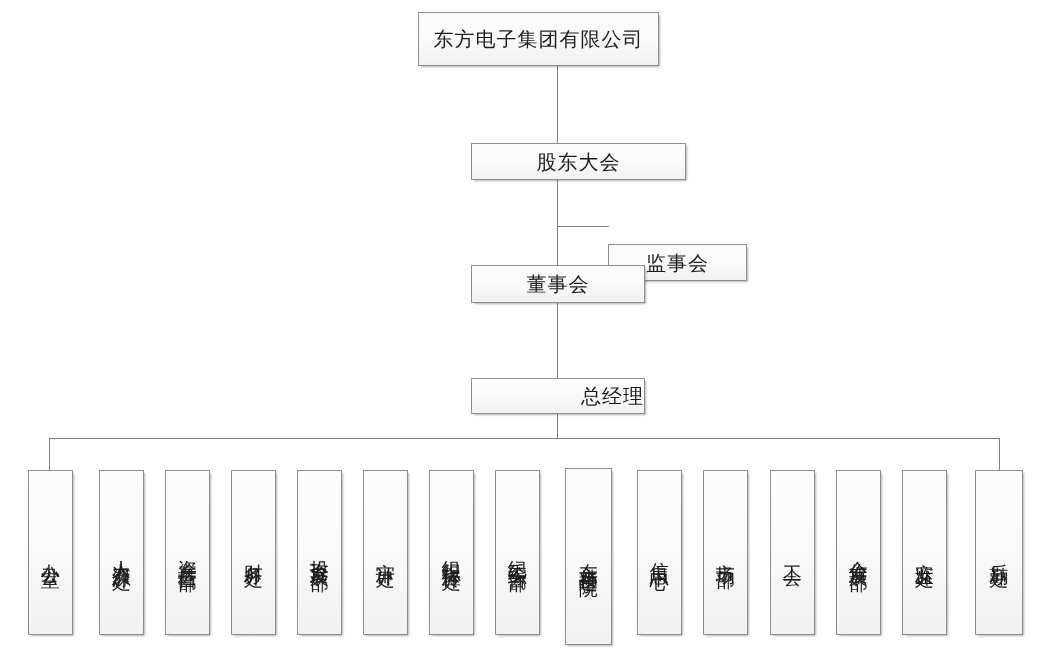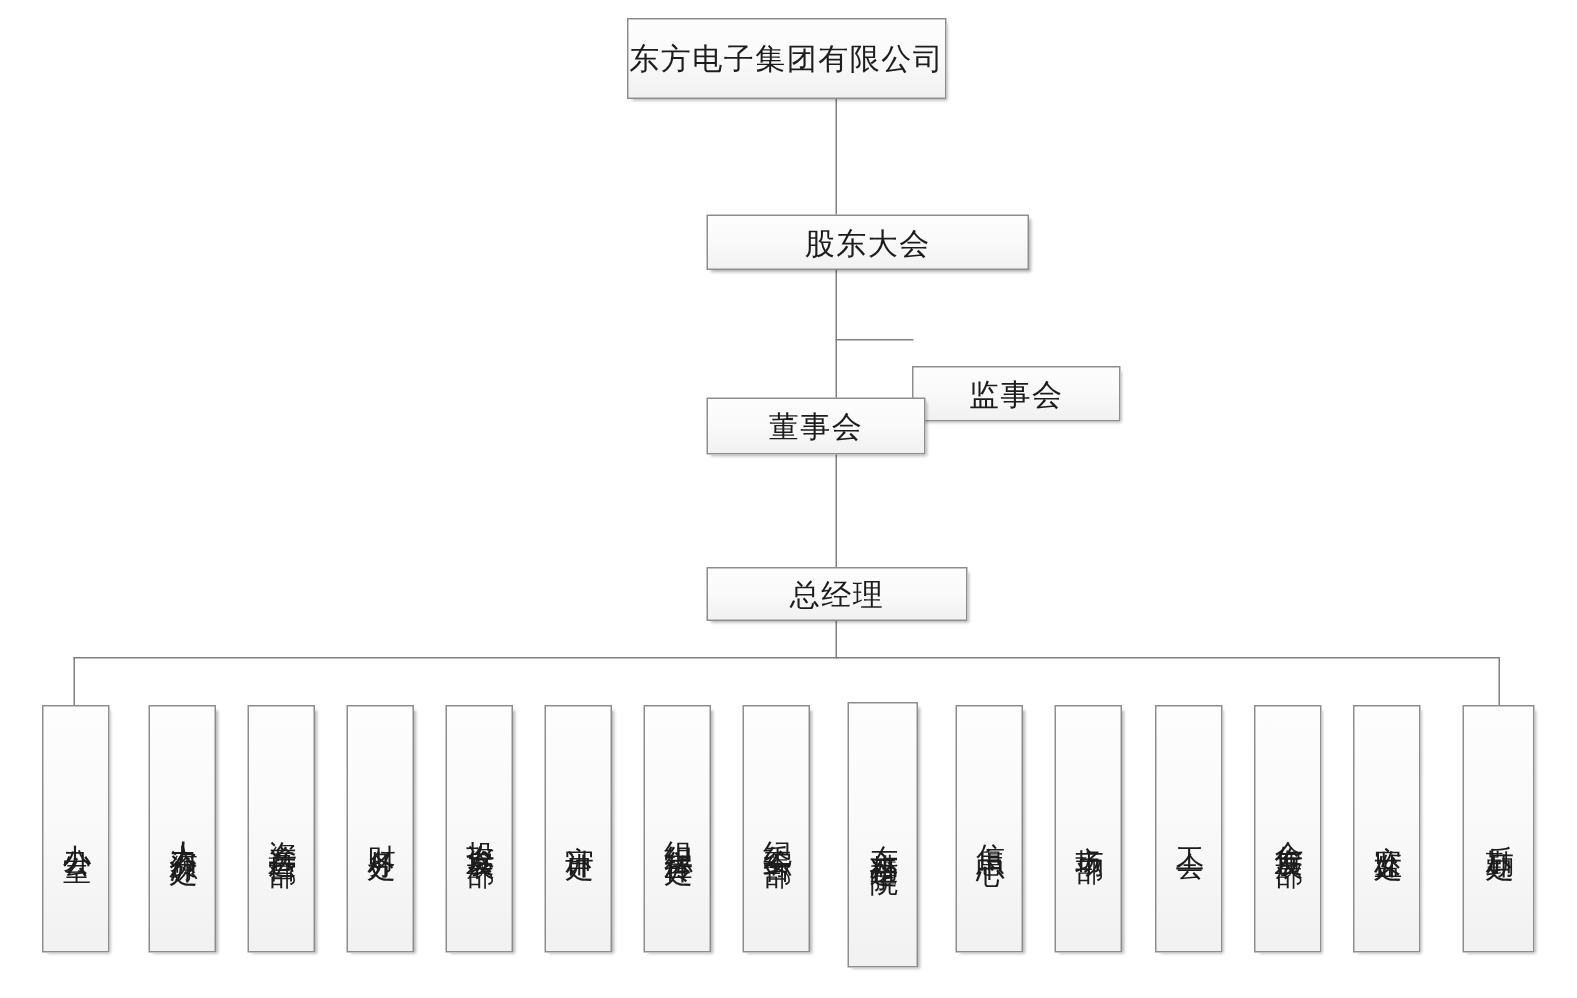--- a/index.html
+++ b/index.html
@@ -79,37 +79,37 @@
   <div class="line line-v" style="left:557px; top:303px; height:75px;"></div>
 
   <div class="line line-v" style="left:557px; top:414px; height:25px;"></div>
 
   <div class="line line-h" style="left:49px; top:438px; width:951px;"></div>
 
   <div class="line line-v" style="left:49px; top:438px; height:32px;"></div>
 
   <div class="line line-v" style="left:999px; top:438px; height:32px;"></div>
 
-  <div class="node node-h" style="left:418px; top:12px; width:213px; height:54px;">
+  <div class="node node-h" style="left:418px; top:12px; width:241px; height:54px;">
     <span class="label">东方电子集团有限公司</span>
   </div>
 
   <div class="node node-h" style="left:471px; top:143px; width:215px; height:37px;">
     <span class="label">股东大会</span>
   </div>
 
   <div class="node node-h" style="left:608px; top:208px; width:139px; height:37px;margin-top:36px;">
     <span class="label">监事会</span>
   </div>
 
-  <div class="node node-h" style="left:471px; top:265px; width:146px; height:38px;">
+  <div class="node node-h" style="left:471px; top:265px; width:174px; height:38px;">
     <span class="label">董事会</span>
   </div>
 
-  <div class="node node-h" style="left:471px; top:378px; width:174px; height:36px;">
+  <div class="node node-h" style="left:471px; top:378px; width:174px; height:36px;justify-content:flex-end;">
     <span class="label">总经理</span>
   </div>
 
   <div class="node node-v" style="left:28px; top:470px; width:45px; height:165px;">
     <span class="label">办公室</span>
   </div>
 
   <div class="node node-v" style="left:99px; top:470px; width:45px; height:165px;">
     <span class="label">人力资源处</span>
   </div>

